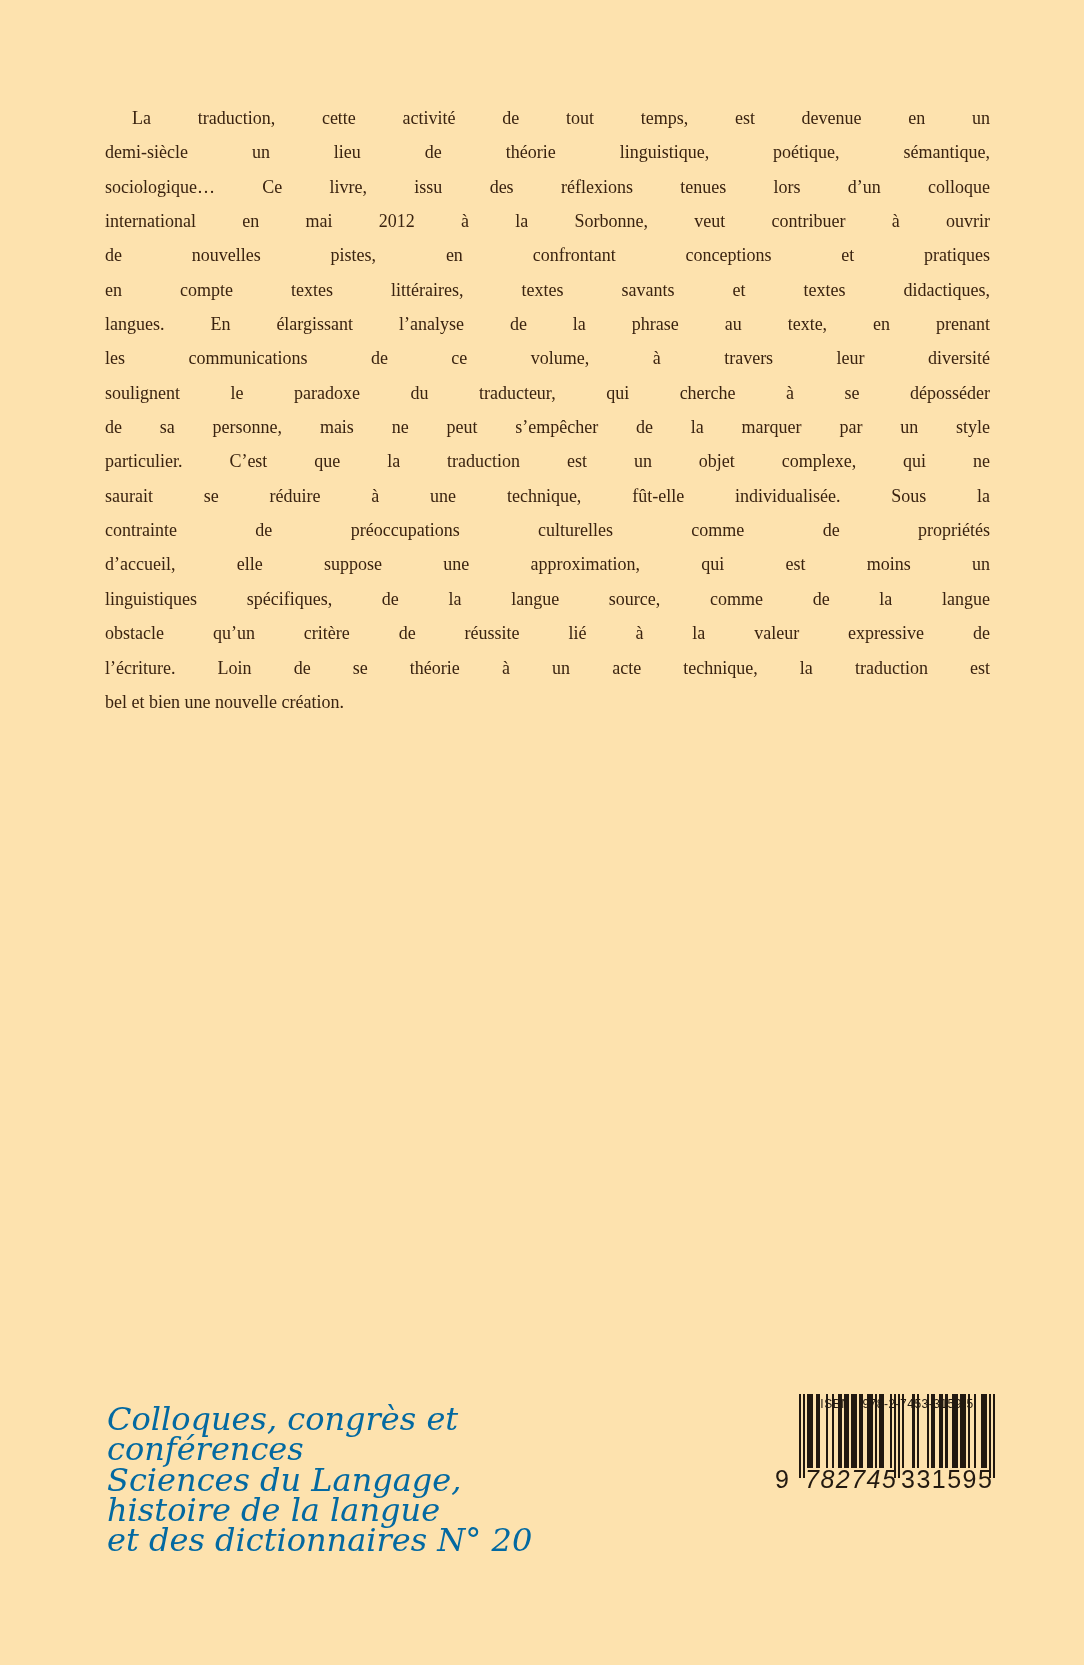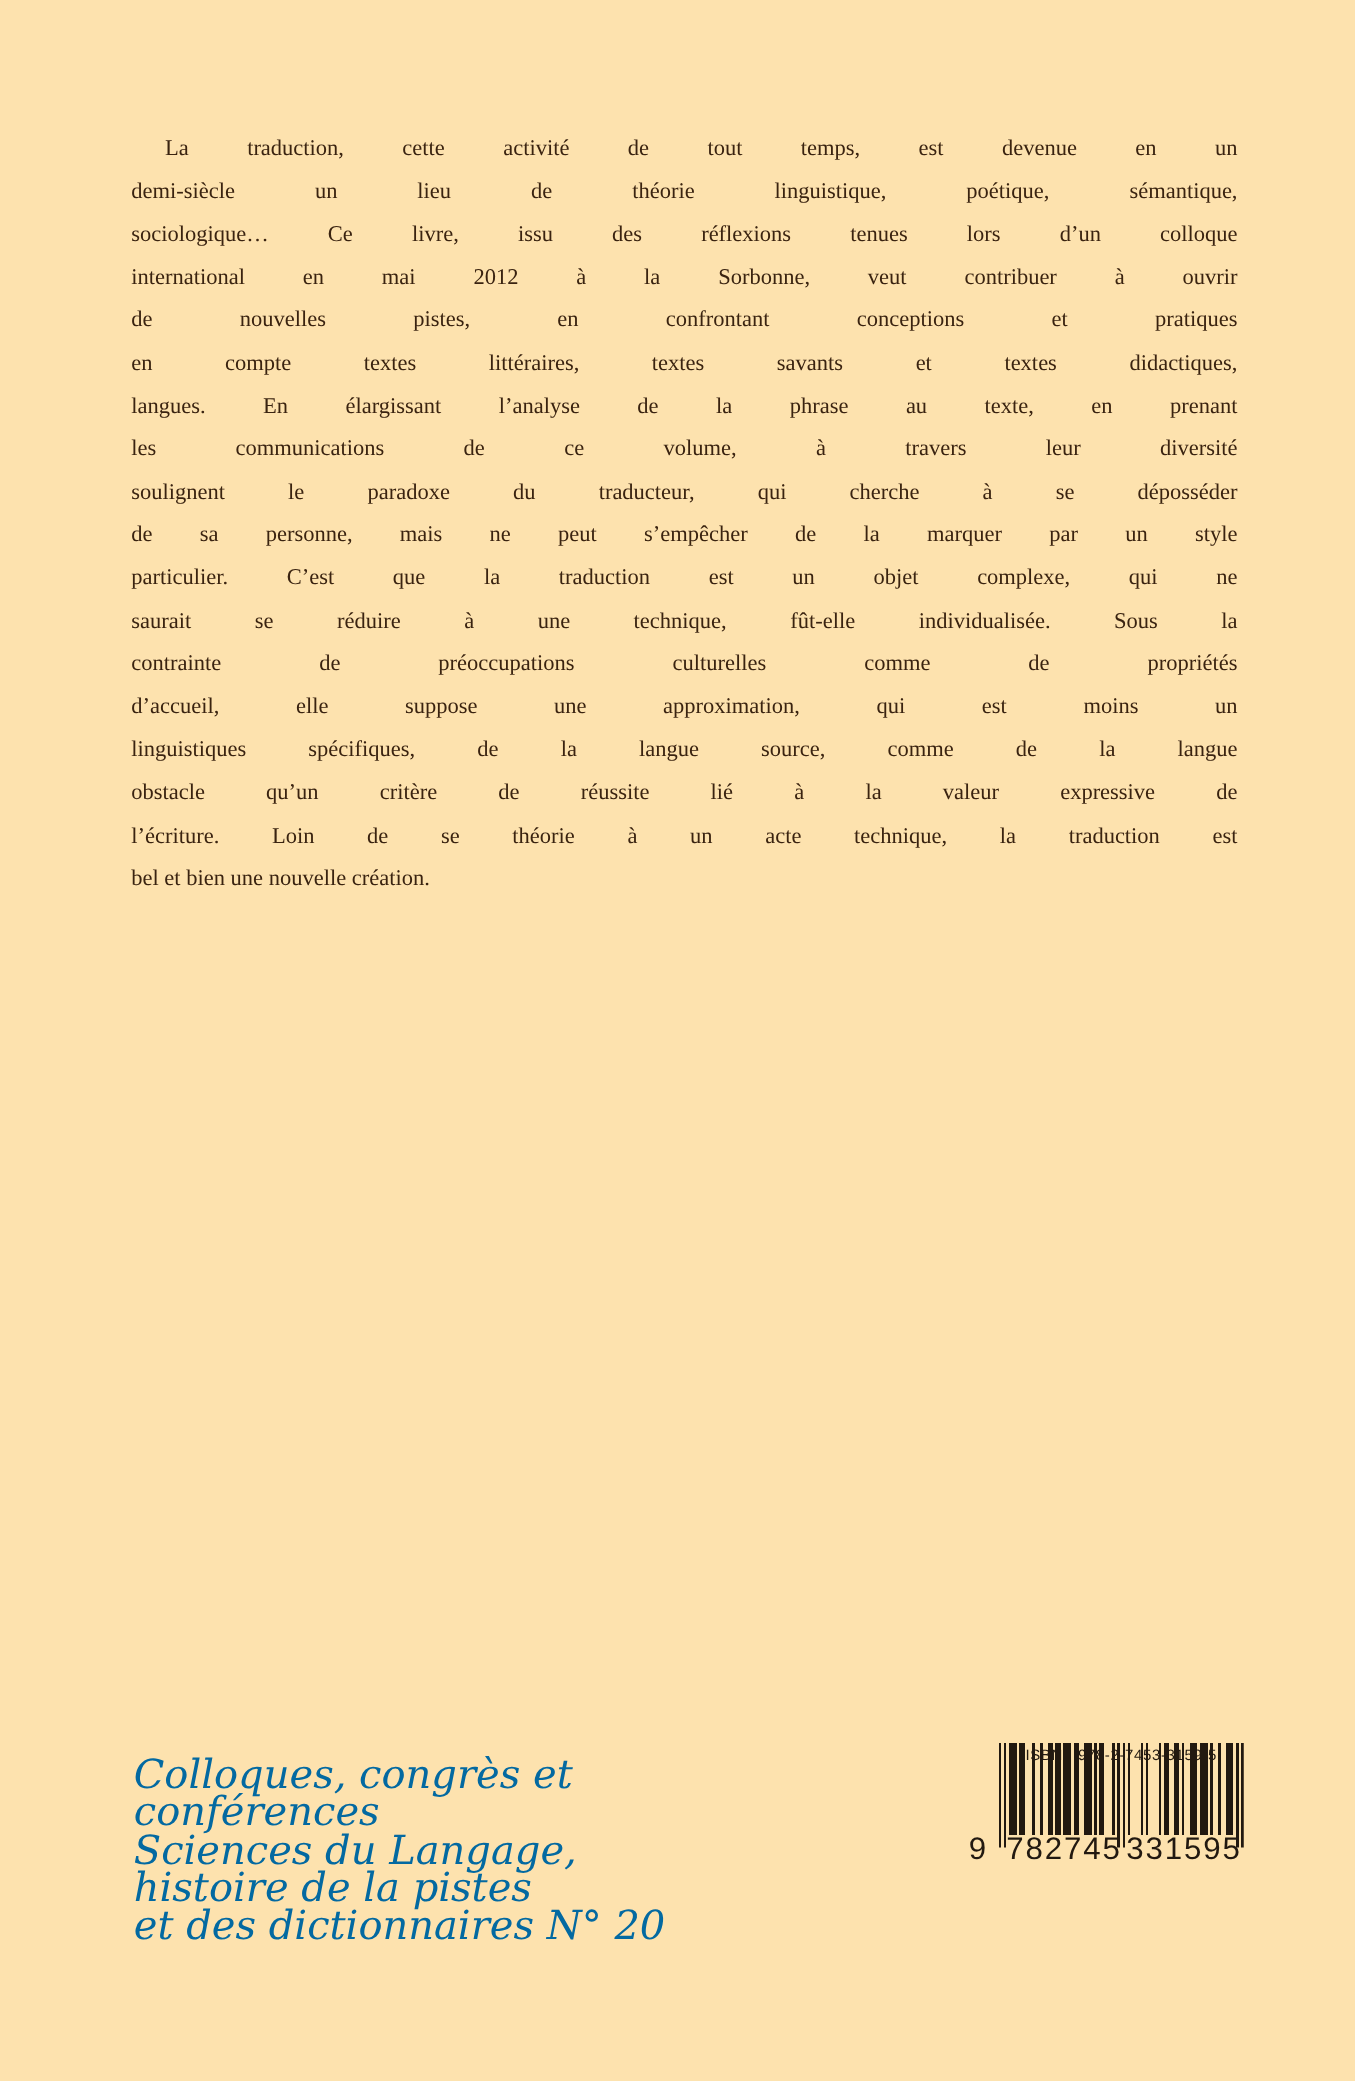--- a/index.html
+++ b/index.html
@@ -66,21 +66,21 @@
   }
   .barcode-digits {
     position: absolute;
     top: 94px; left: 0; width: 222px; height: 28px;
     font-family: "Liberation Sans", sans-serif;
     font-size: 25px;
     color: #221910;
   }
   .barcode-digits span { position: absolute; top: 0; white-space: nowrap; }
   .bd-prefix { left: 0; }
-  .bd-left   { left: 30px; letter-spacing: 1.5px; }
+  .bd-left   { left: 30px; letter-spacing: 1.5px; font-style: italic; }
   .bd-right  { left: 126px; letter-spacing: 1.5px; }
 </style>
 </head>
 <body>
 
 <div class="page">
 
   <div class="back-text">
     <div class="line first">La traduction, cette activité de tout temps, est devenue en un</div>
     <div class="line">demi-siècle un lieu de théorie linguistique, poétique, sémantique,</div>
@@ -97,21 +97,21 @@
     <div class="line">contrainte de préoccupations culturelles comme de propriétés</div>
     <div class="line">d’accueil, elle suppose une approximation, qui est moins un</div>
     <div class="line">linguistiques spécifiques, de la langue source, comme de la langue</div>
     <div class="line">obstacle qu’un critère de réussite lié à la valeur expressive de</div>
     <div class="line">l’écriture. Loin de se théorie à un acte technique, la traduction est</div>
     <div class="line last">bel et bien une nouvelle création.</div>
   </div>
 
   <div class="colophon">
     <div>Colloques, congrès et conférences</div>
-    <div>Sciences du Langage, histoire de la pistes</div>
+    <div>Sciences du Langage, histoire de la langue</div>
     <div>et des dictionnaires N° 20</div>
   </div>
 
   <div class="isbn-area">
     <div class="isbn-label">
       <span>ISBN</span><span class="gap"></span><span>978-2-7453-3159-5</span>
     </div>
     <svg class="barcode-svg" viewBox="0 0 95 83" preserveAspectRatio="none" shape-rendering="crispEdges" fill="#221910" xmlns="http://www.w3.org/2000/svg">
         <rect x="0" y="0" width="1" height="83"></rect>
         <rect x="2" y="0" width="1" height="83"></rect>

